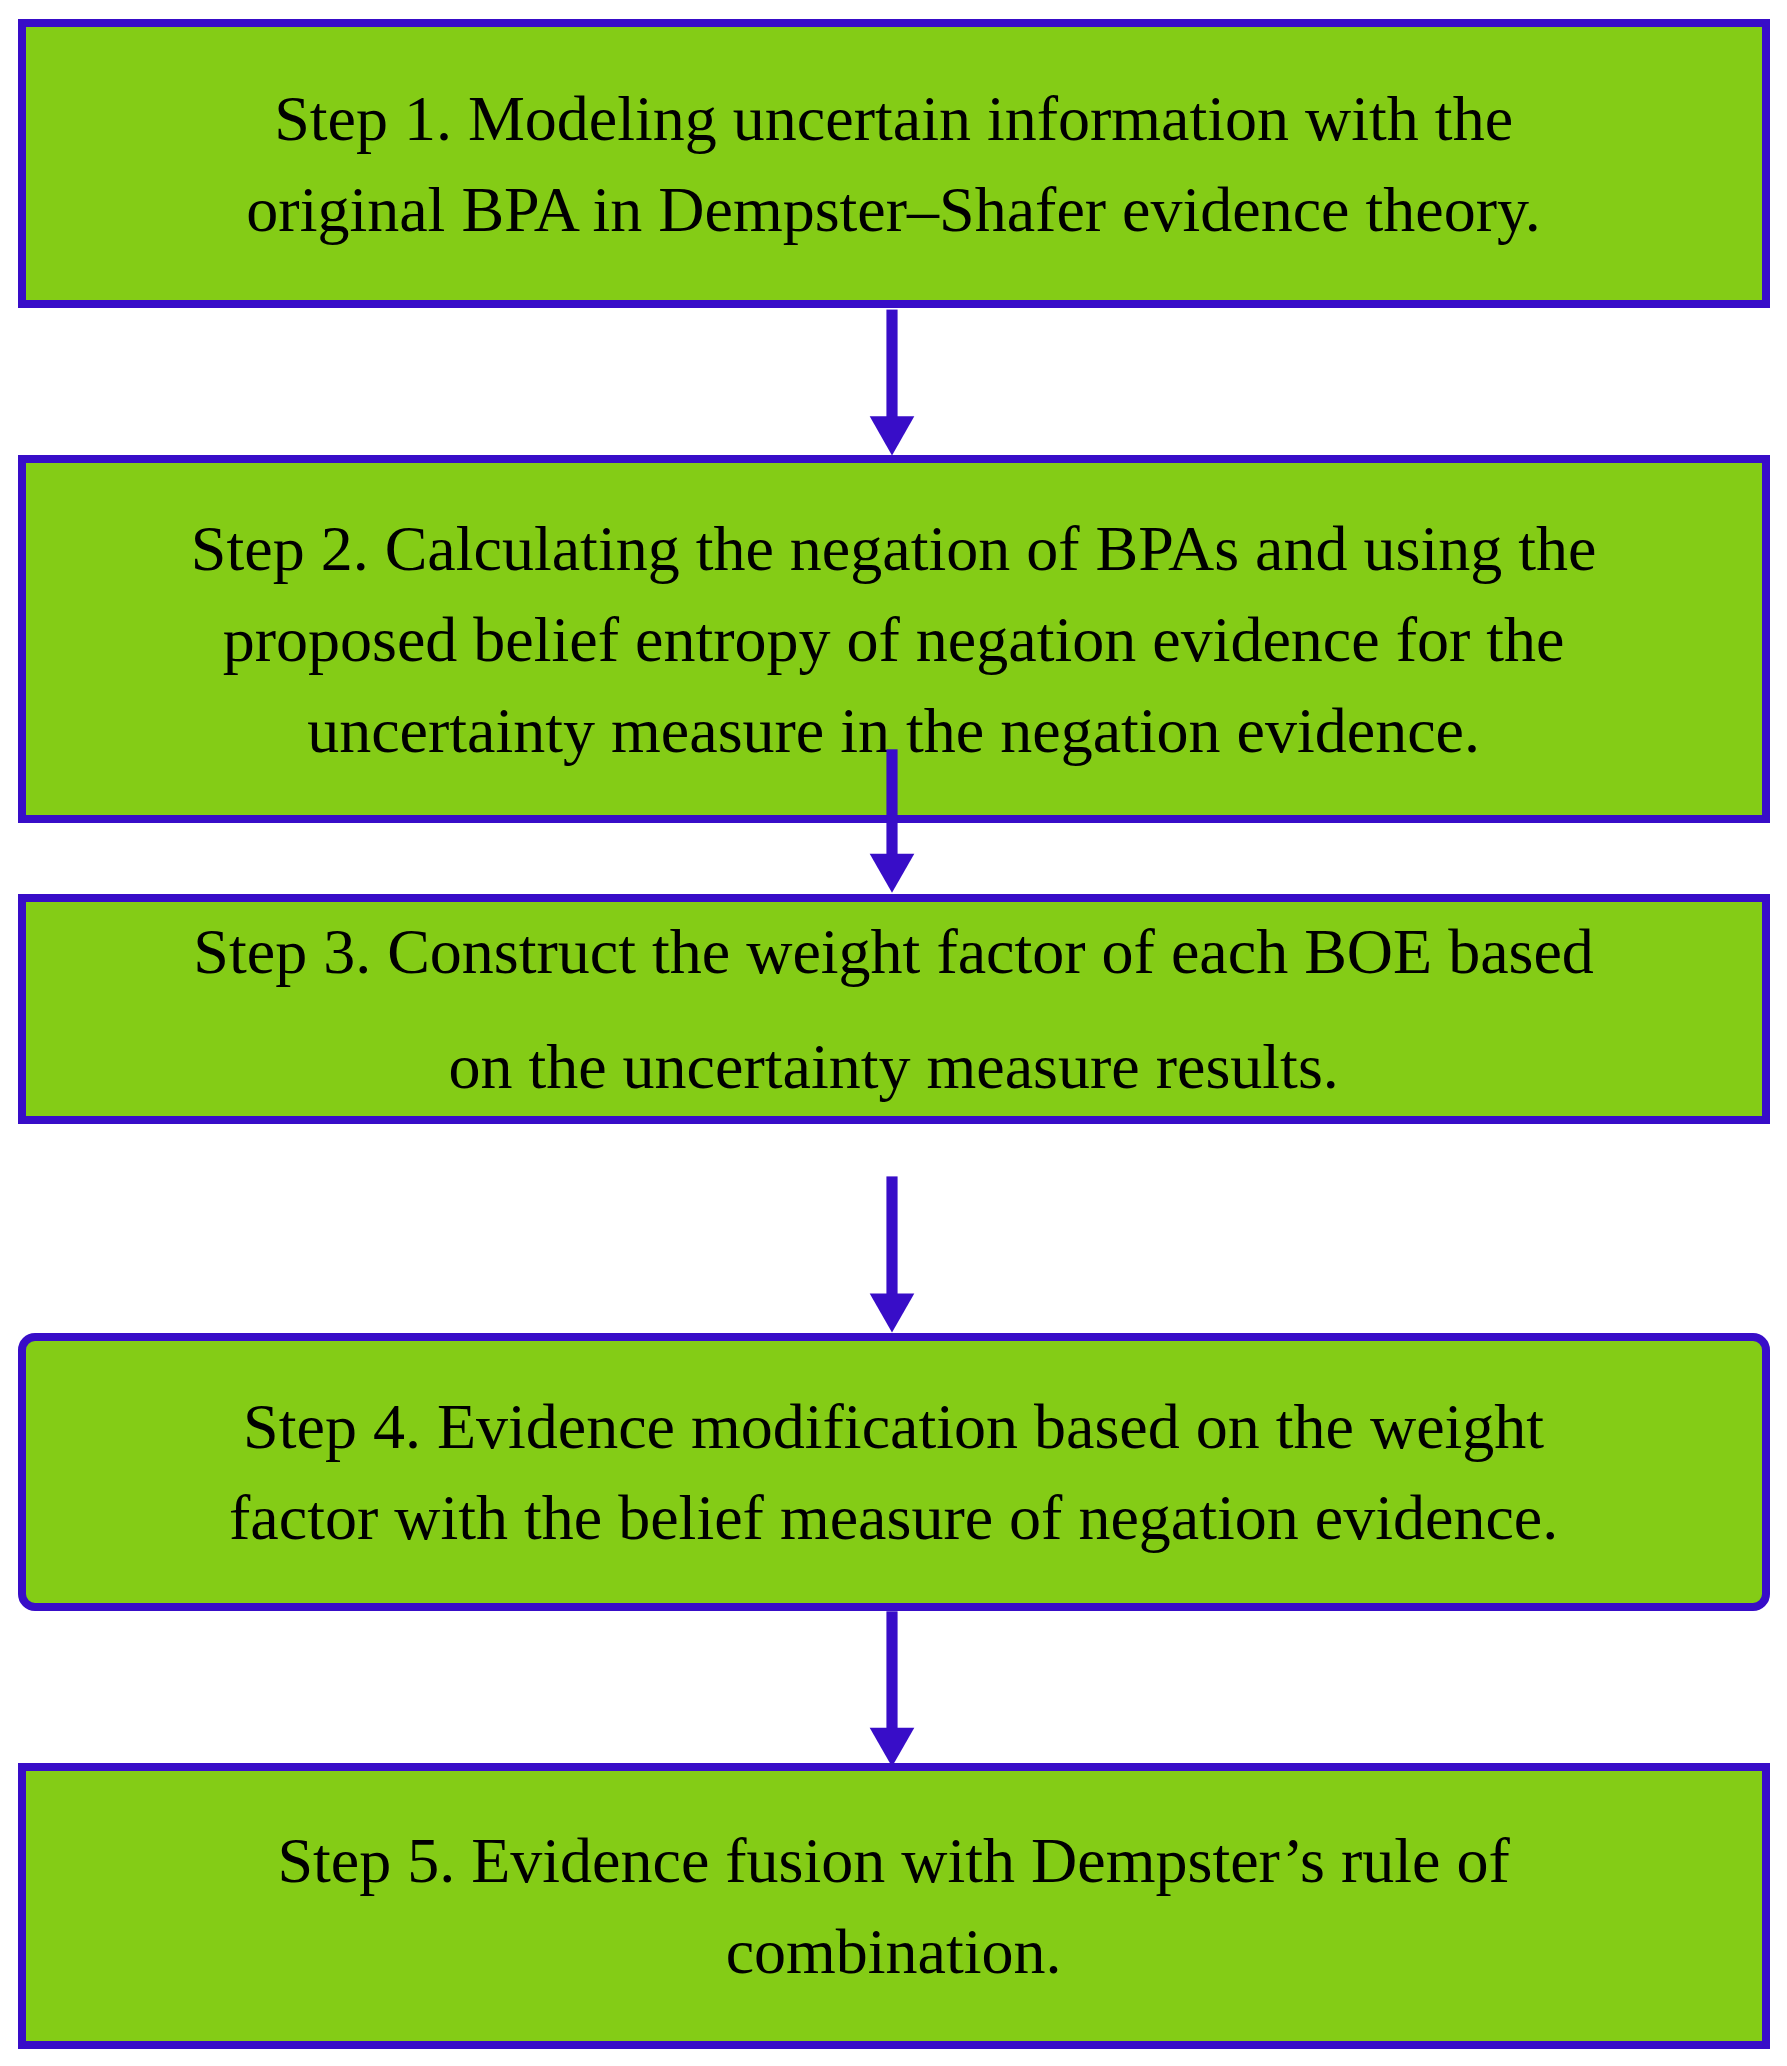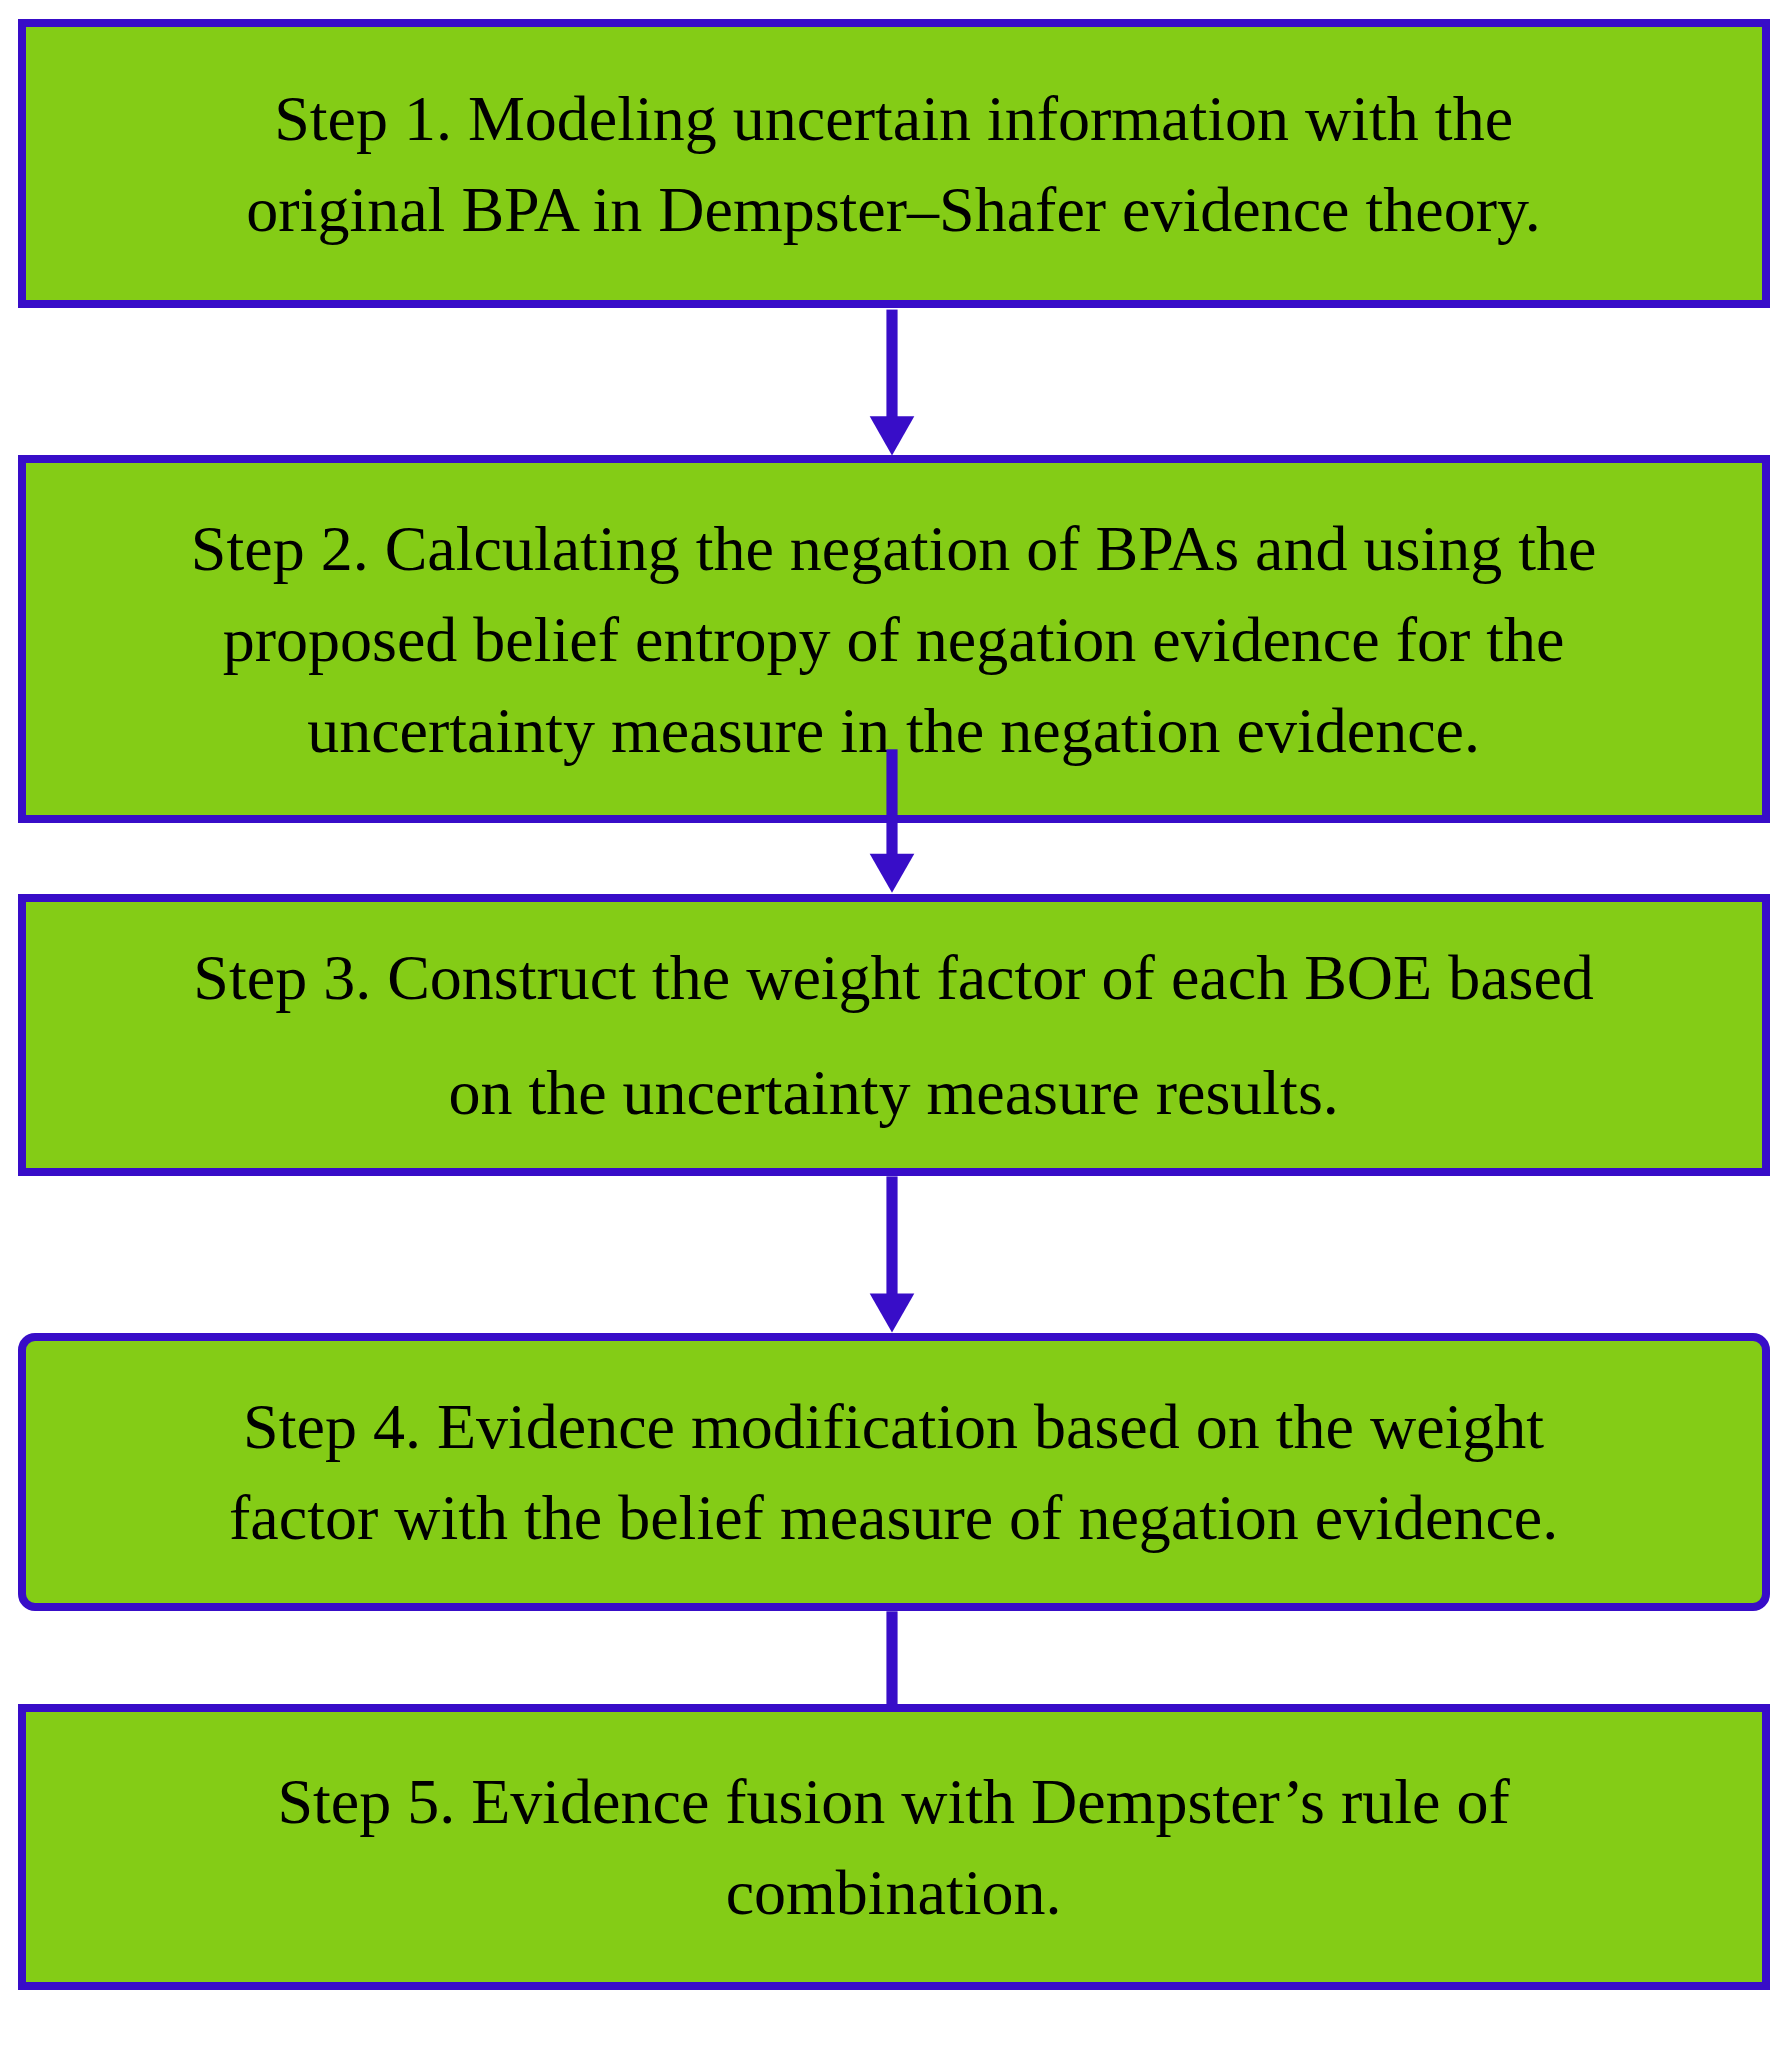--- a/index.html
+++ b/index.html
@@ -31,23 +31,23 @@
   }
   .flow-box .line {
     margin: 0;
     font-size: 64px;
     line-height: 91px;
     white-space: nowrap;
     font-weight: 400;
   }
   .b1 { top: 19px;   height: 289px; }
   .b2 { top: 455px;  height: 368px; }
-  .b3 { top: 894px; height: 282px; gap: 24px; }
+  .b3 { top: 894px; height: 230px; gap: 24px; }
   .b4 { top: 1333px; height: 278px; border-radius: 17px; }
-  .b5 { top: 1704px; height: 286px; }
+  .b5 { top: 1763px; height: 286px; }
 
   .arrow {
     position: absolute;
     left: 892px;
     transform: translateX(-50%);
     color: var(--accent, #380DC8);
     display: block;
   }
   .a1 { top: 309px; }
   .a2 { top: 749px; }

